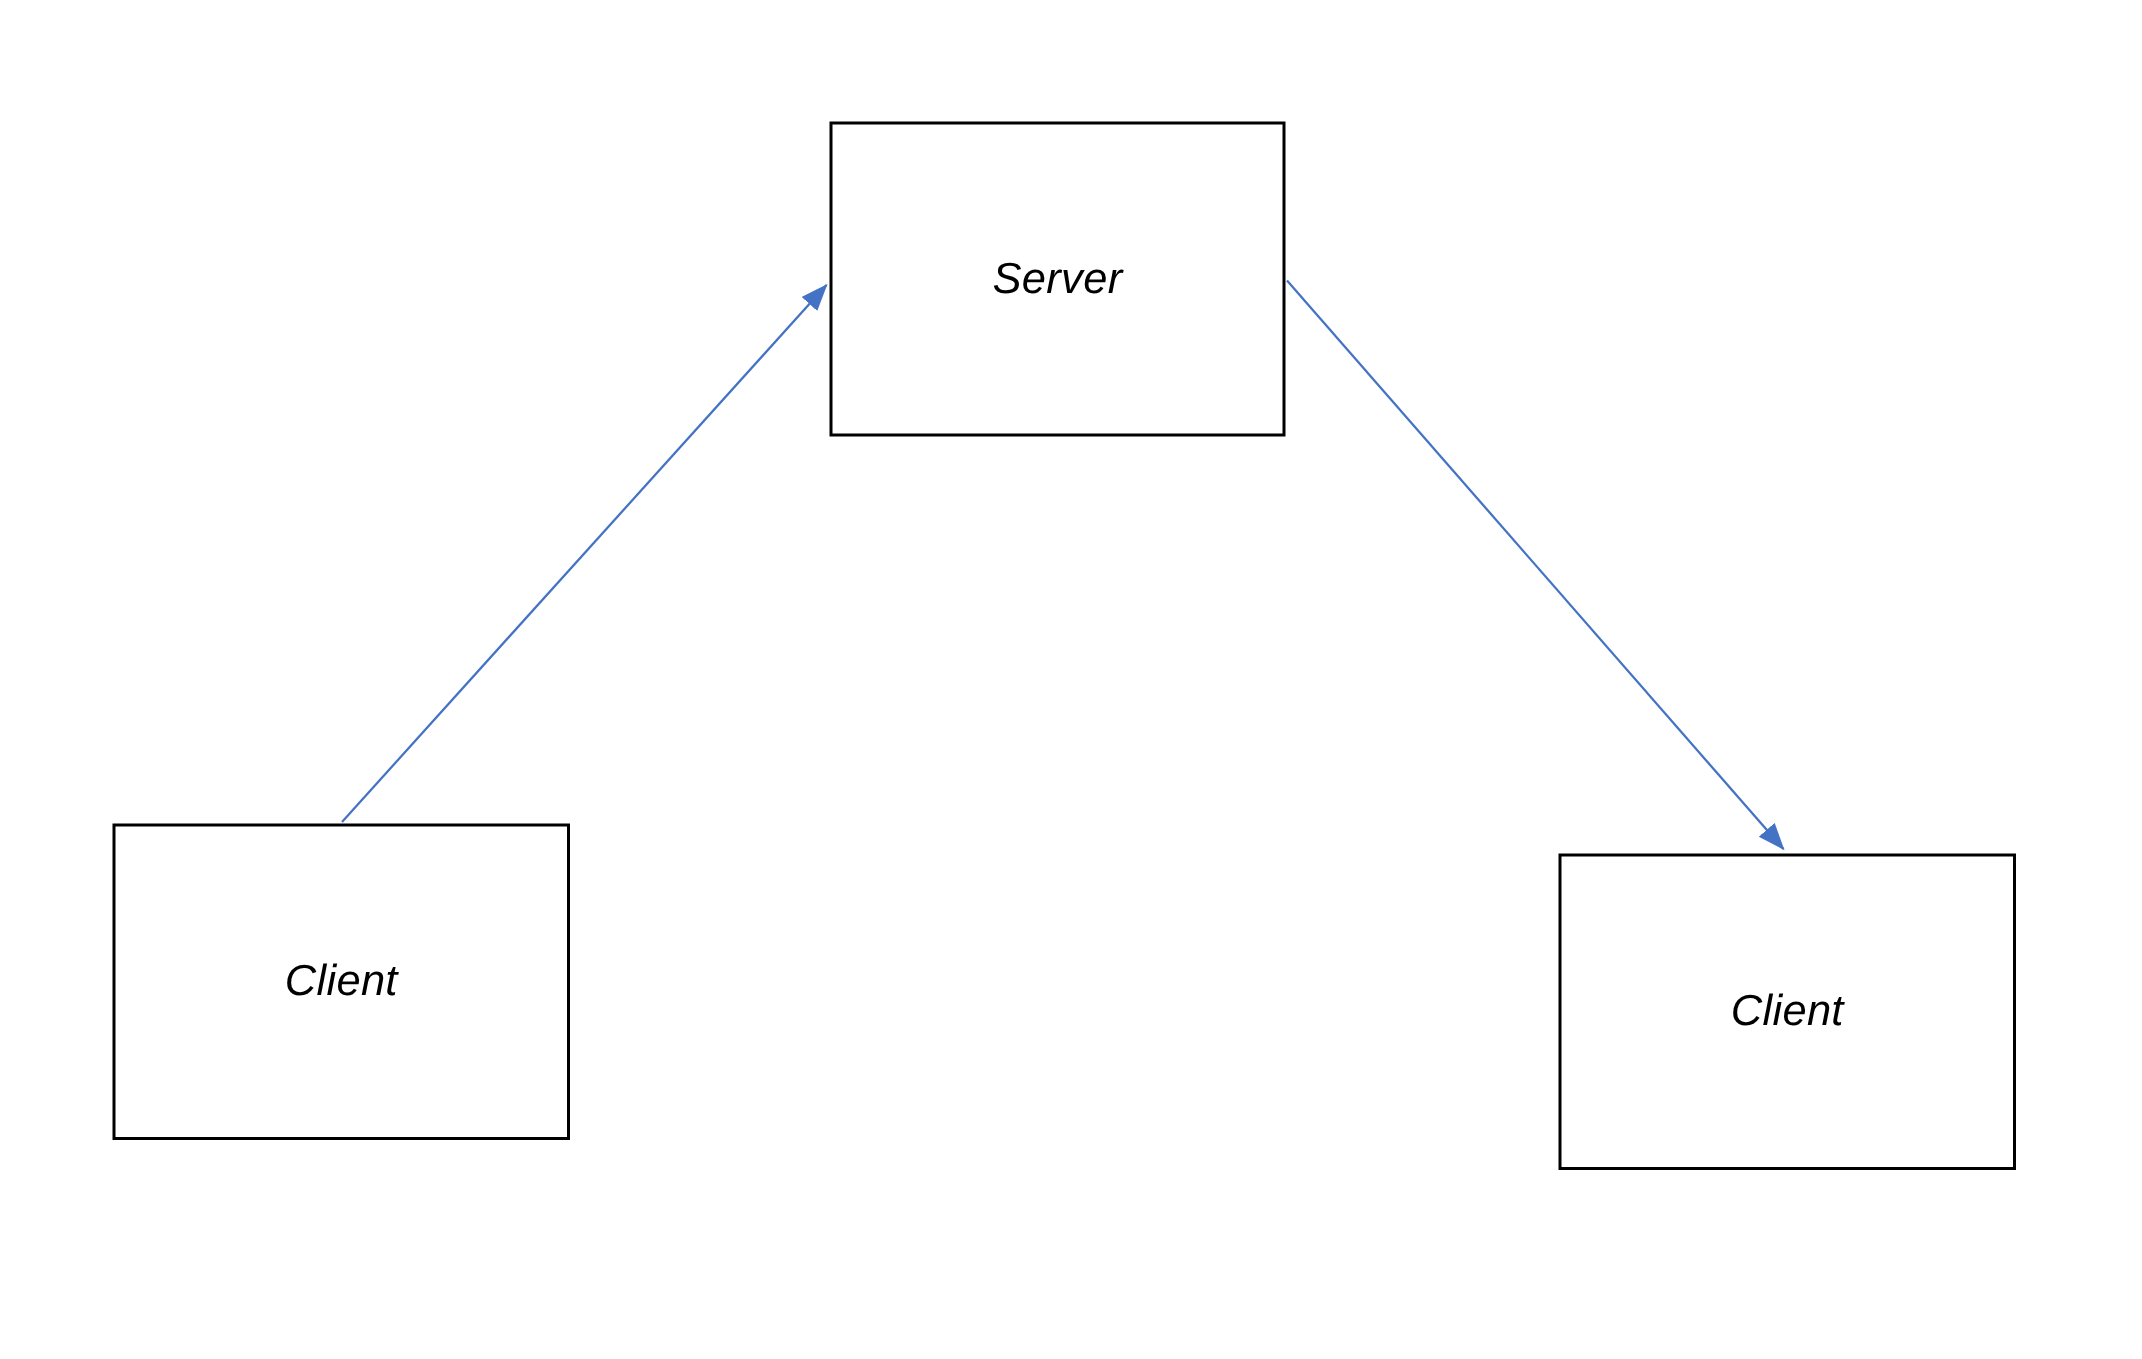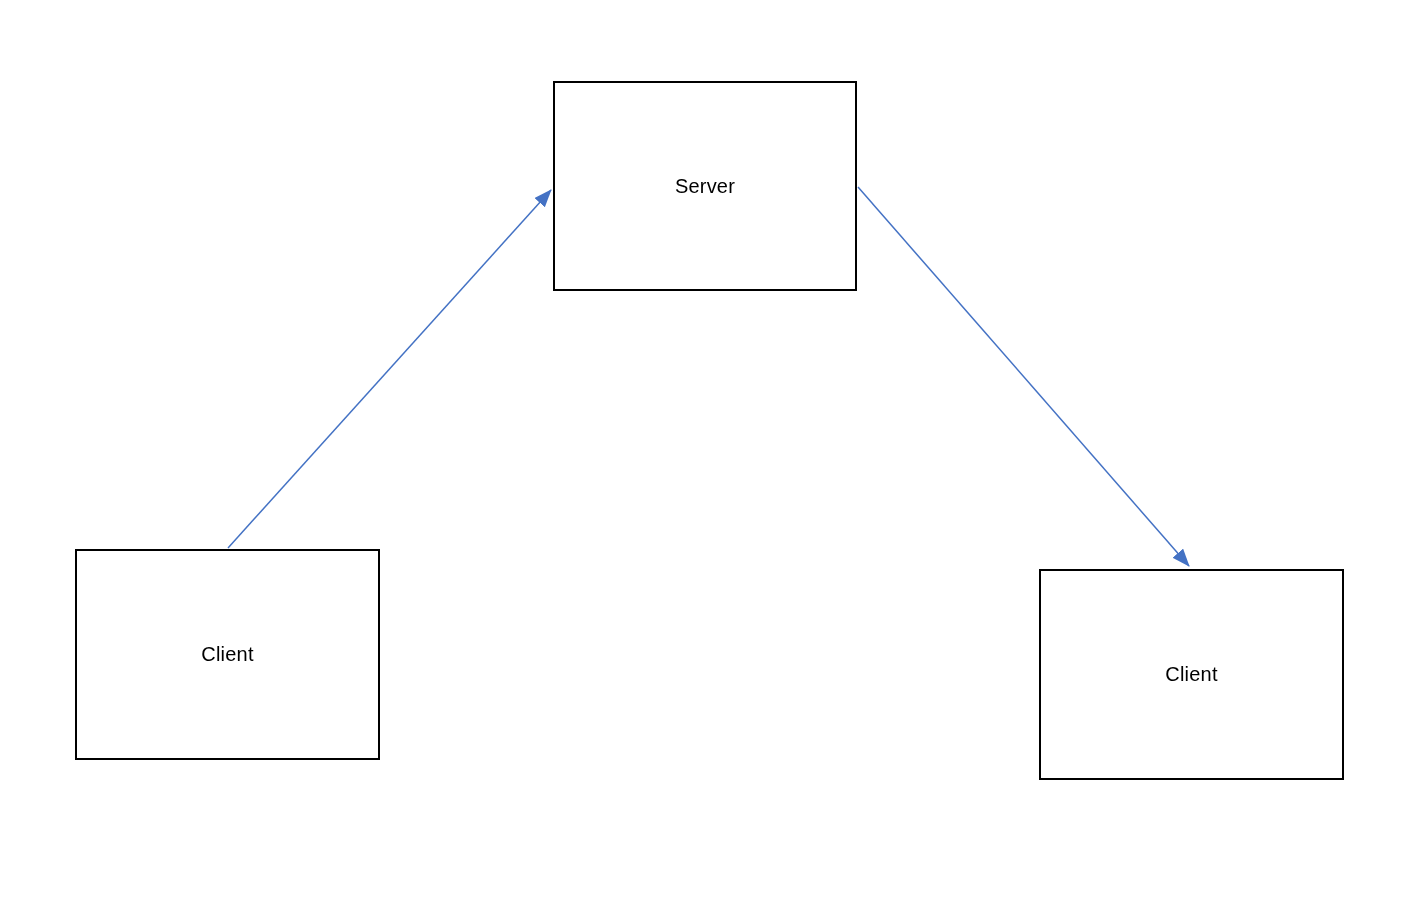--- a/index.html
+++ b/index.html
@@ -29,24 +29,25 @@
   }
   .node {
     position: absolute;
     background: var(--box-fill);
     border: 2px solid var(--box-border);
     display: flex;
     align-items: center;
     justify-content: center;
   }
   .node-label {
-    font-size: 20px;
+    font-size: 29px;
     color: var(--label-color);
     letter-spacing: 0.2px;
     user-select: none;
+    font-style: italic;
   }
   .node-server       { left: 553px;  top: 81px;  width: 304px; height: 210px; }
   .node-client-left  { left: 75px;   top: 549px; width: 305px; height: 211px; }
   .node-client-right { left: 1039px; top: 569px; width: 305px; height: 211px; }
 </style>
 </head>
 <body>
 
 <div class="canvas">
 

